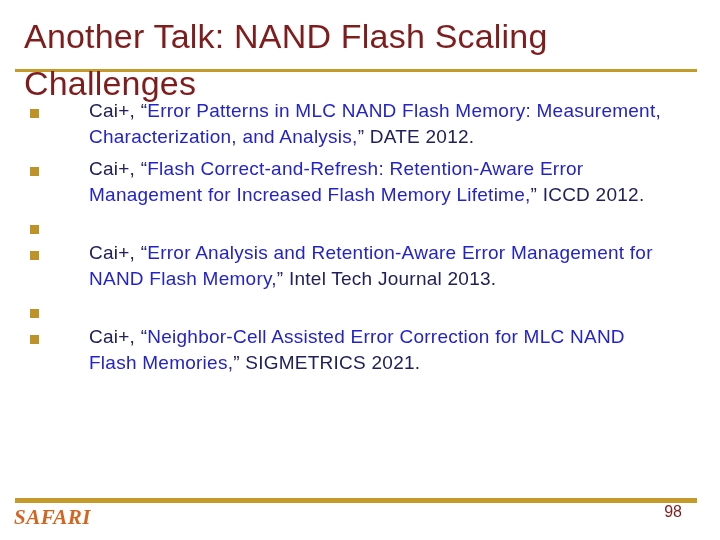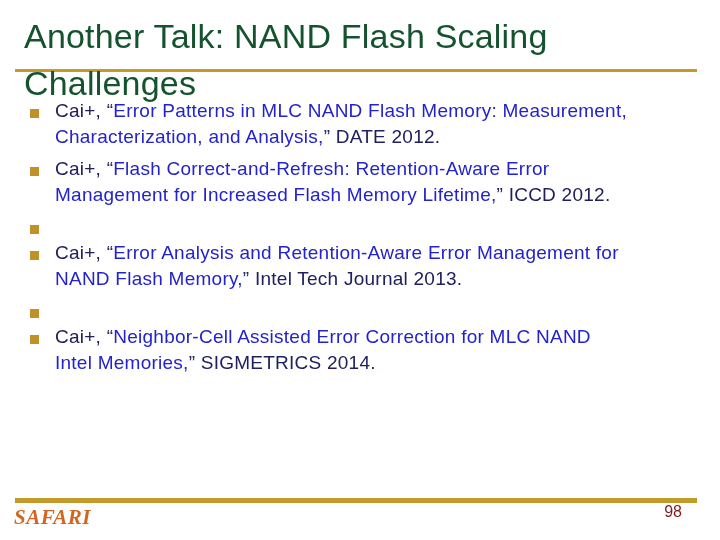--- a/index.html
+++ b/index.html
@@ -11,21 +11,21 @@
     overflow: hidden;
     font-family: "Liberation Sans", sans-serif;
   }
   .slide-title {
     position: absolute;
     left: 24px;
     top: 13px;
     width: 680px;
     font-size: 34px;
     line-height: 47px;
-    color: #14532d;
+    color: #7f1d1d;
     z-index: 2;
     letter-spacing: 0.2px;
   }
   .slide-title .t-line { display: block; }
   .rule-top {
     position: absolute;
     left: 15px;
     top: 69px;
     width: 682px;
     height: 3px;
@@ -53,21 +53,21 @@
     height: 9px;
     margin: 11px 16px 0 0;
     background: #BE9226;
   }
   .bullet-text {
     font-size: 19px;
     line-height: 26px;
     letter-spacing: 0.25px;
     color: #20205E;
   }
-  .bullet-line { display: block; white-space: nowrap; }
+  .bullet-line { display: block; white-space: nowrap; margin-left: 34px; }
   .bullet-text .navy { color: #20205E; }
   .bullet-text .link { color: #2323CE; }
   .rule-bottom {
     position: absolute;
     left: 15px;
     top: 498px;
     width: 682px;
     height: 5px;
     background: #C49A2A;
   }
@@ -131,21 +131,21 @@
     </li>
       <li class="bullet-item">
       <span class="bullet-marker"></span>
       <span class="bullet-text">
         </span>
     </li>
       <li class="bullet-item">
       <span class="bullet-marker"></span>
       <span class="bullet-text">
           <span class="bullet-line"><span class="navy">Cai+, “</span><span class="link">Neighbor-Cell Assisted Error Correction for MLC NAND</span></span>
-          <span class="bullet-line"><span class="link">Intel Memories,</span><span class="navy">” SIGMETRICS 2014.</span></span>
+          <span class="bullet-line"><span class="link">Flash Memories,</span><span class="navy">” SIGMETRICS 2021.</span></span>
         </span>
     </li>
     </ul>
 
   <div class="rule-bottom"></div>
   <div class="footer-logo">SAFARI</div>
   <div class="page-number">98</div>
 
 </div>
 

